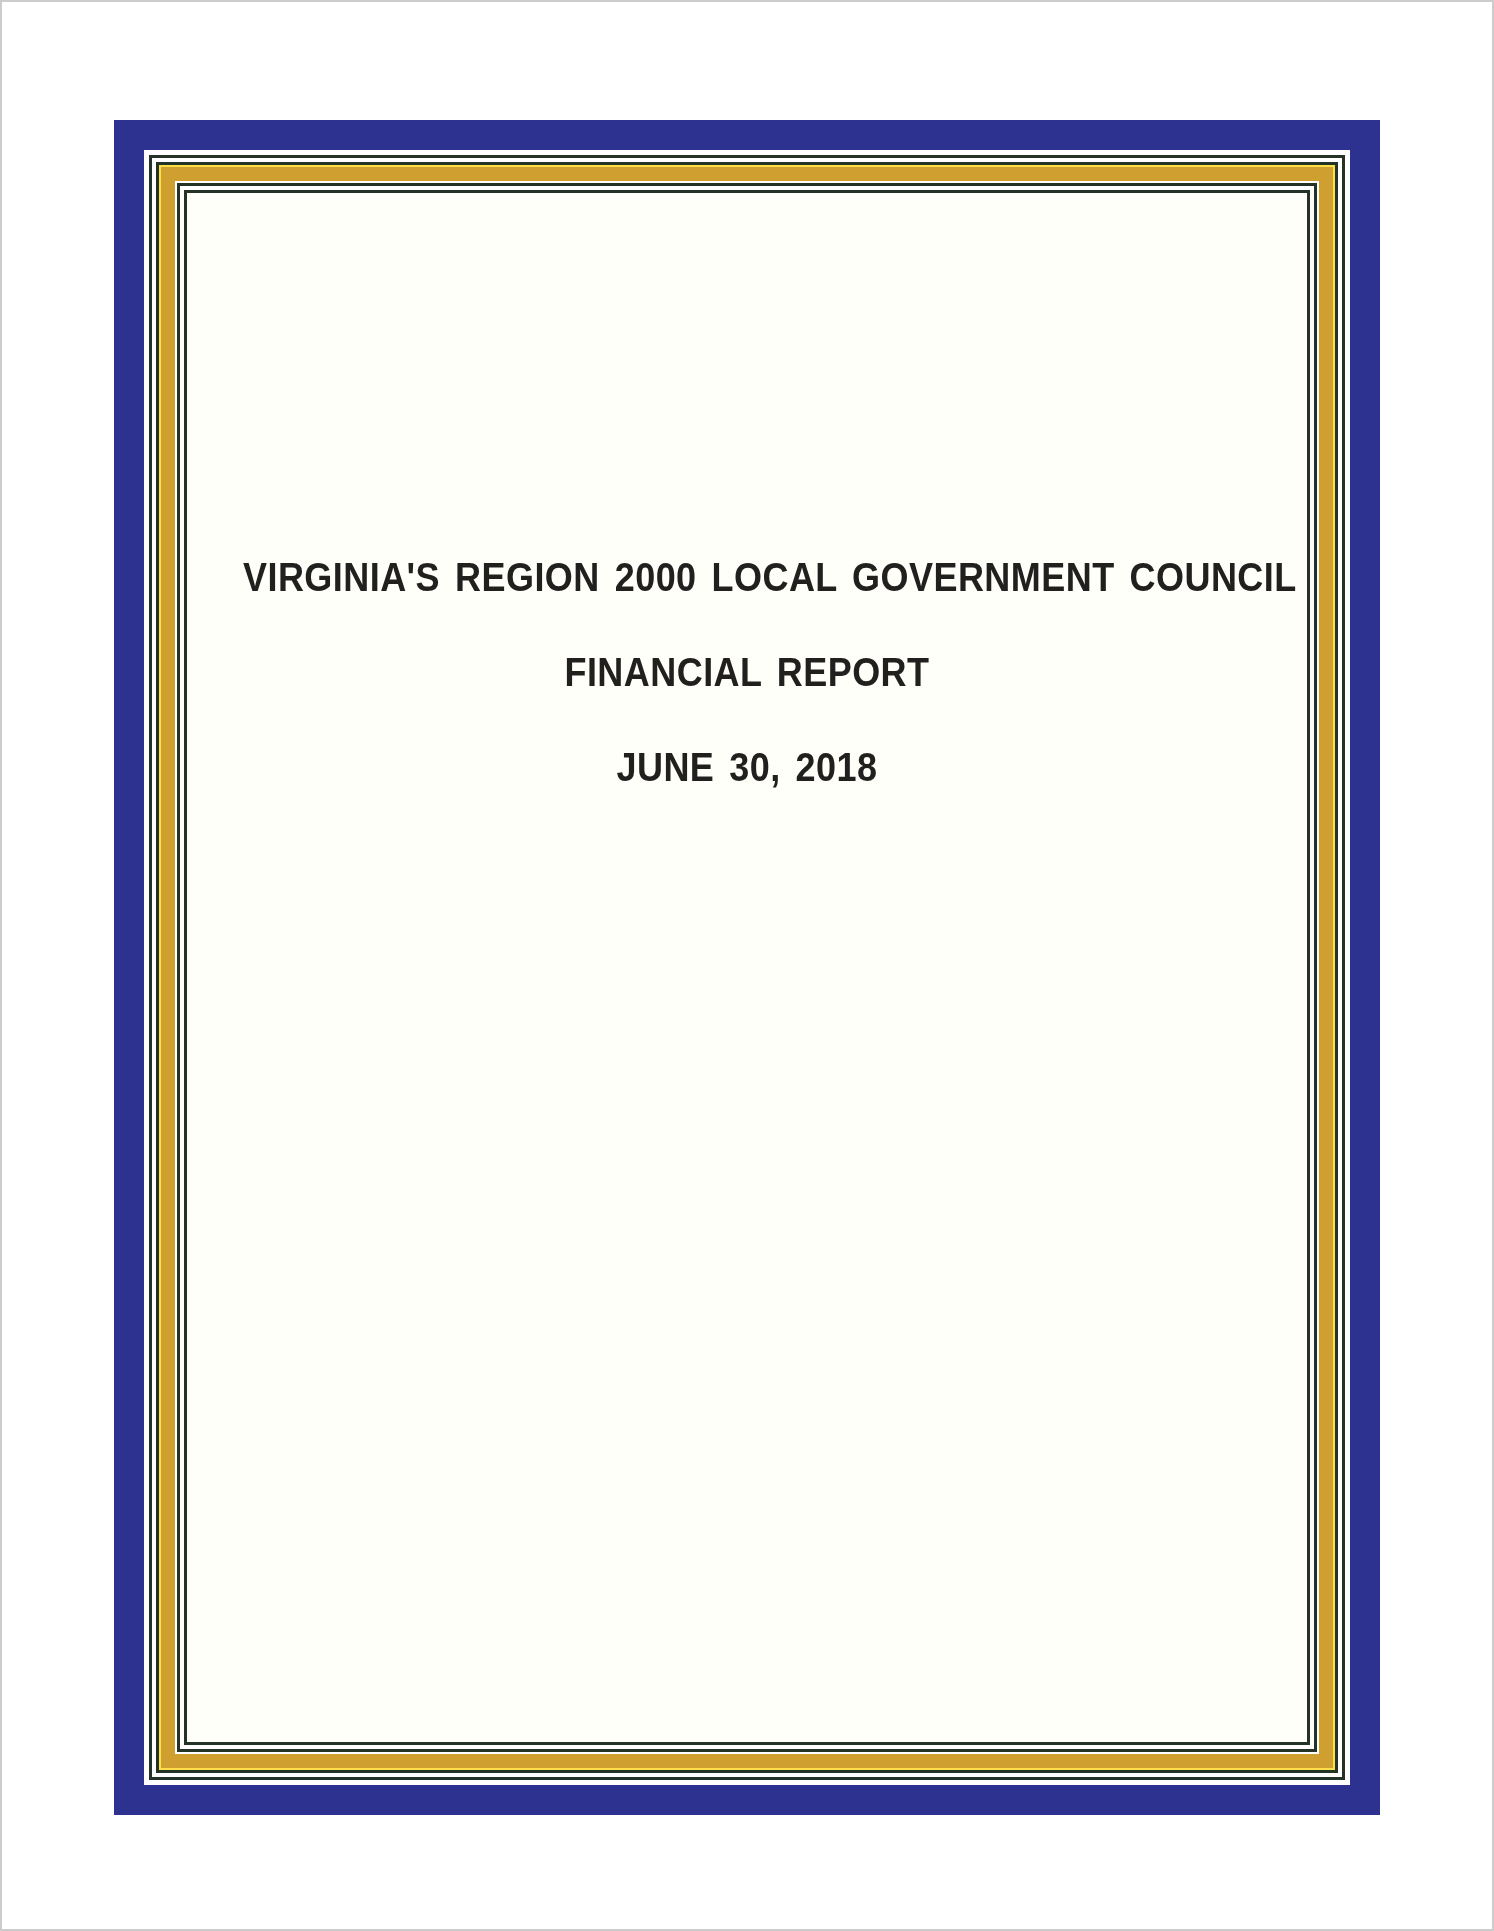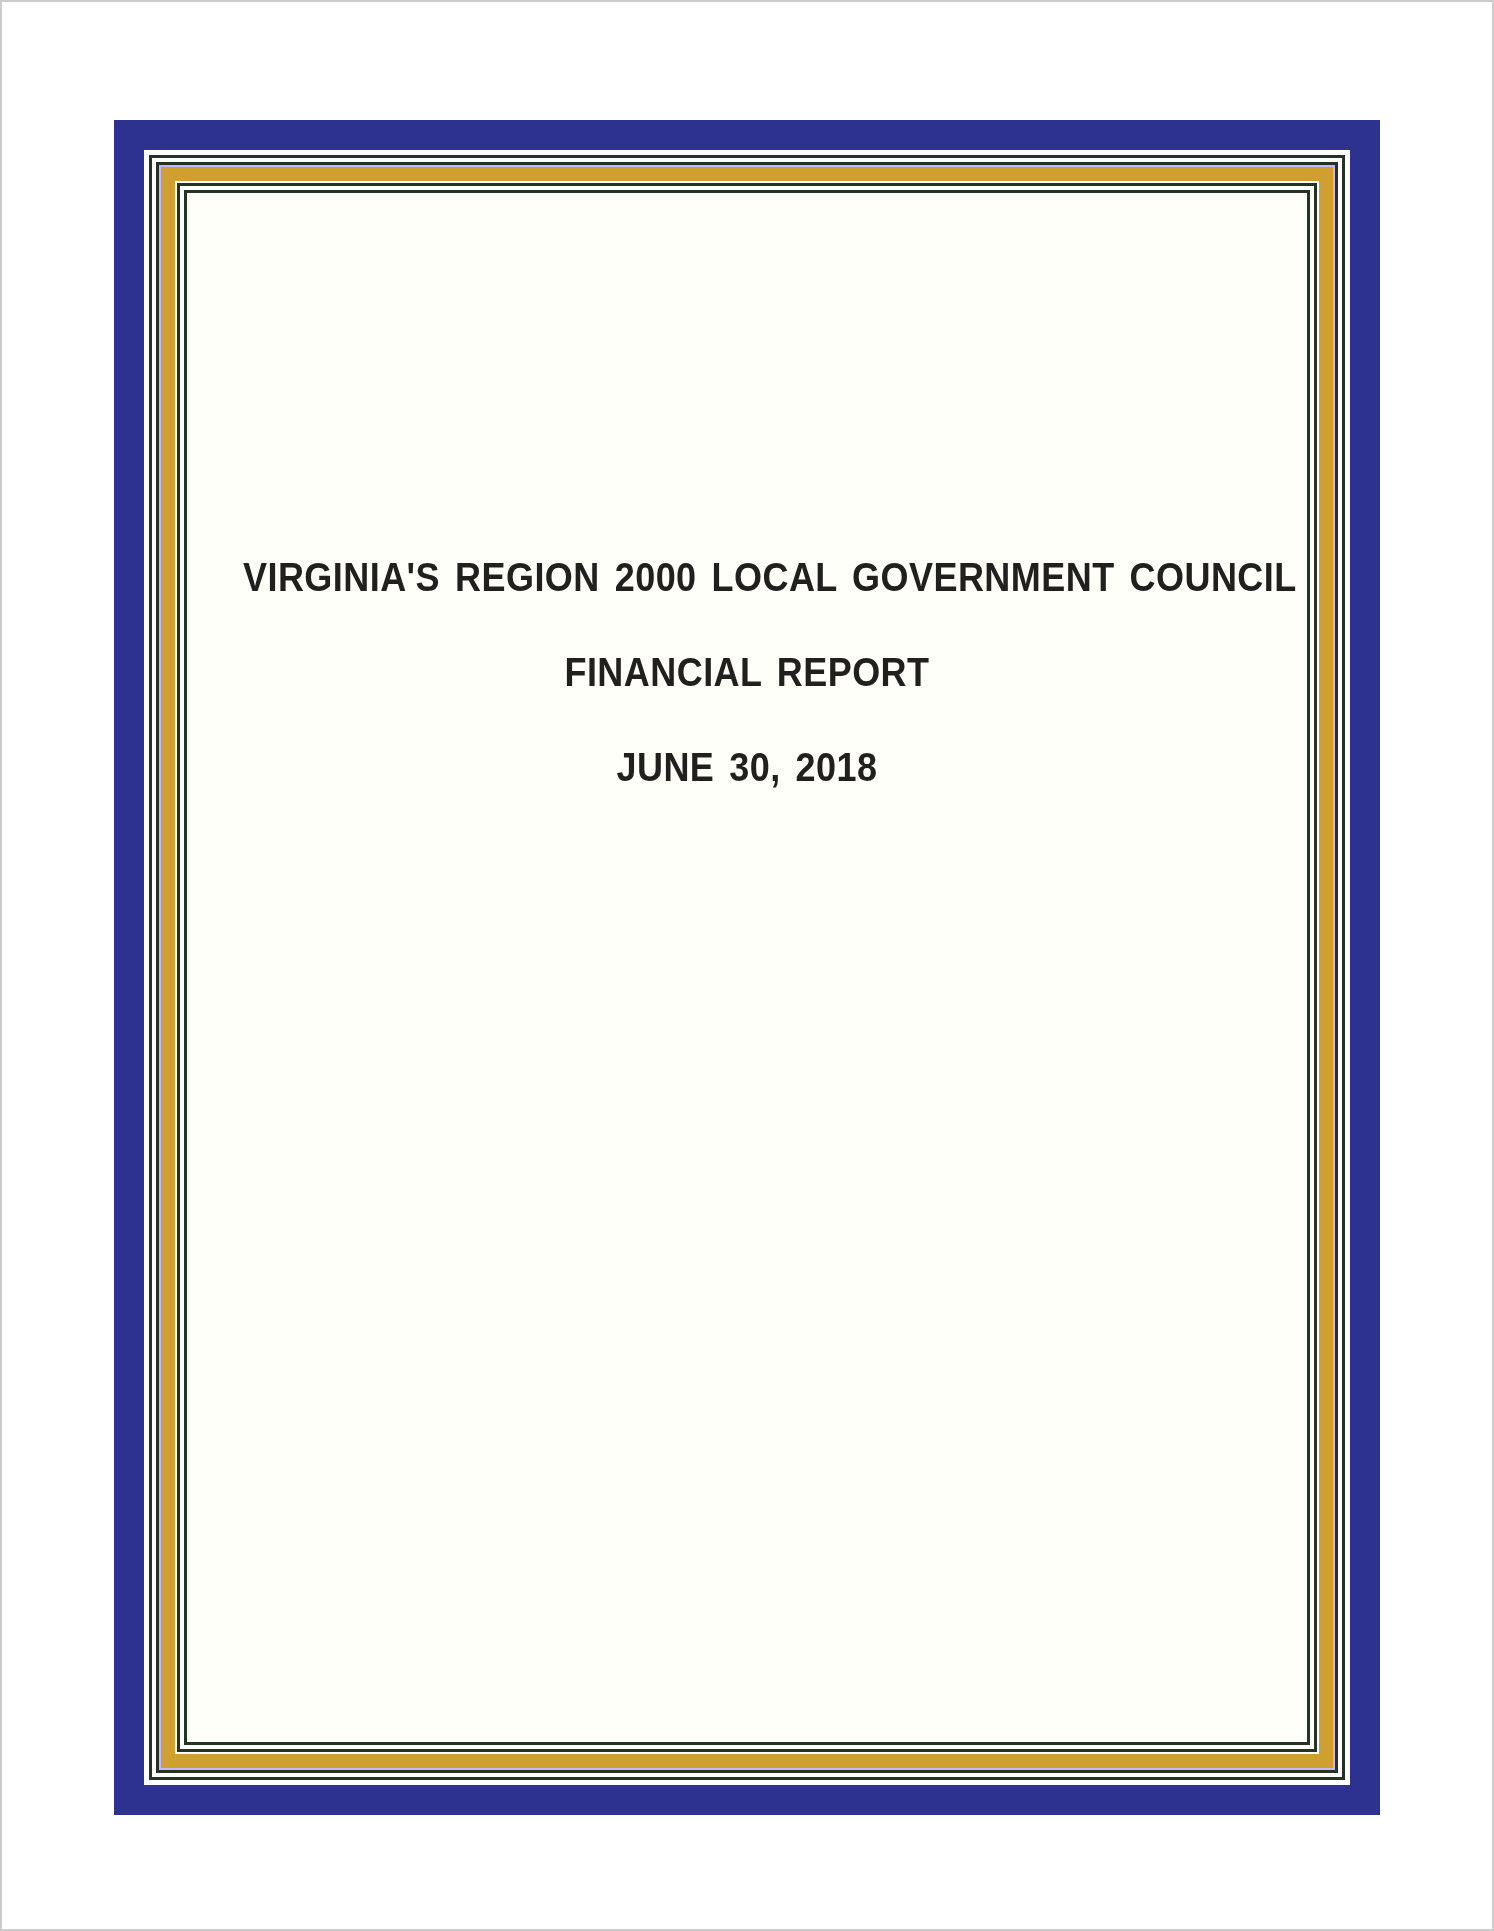--- a/index.html
+++ b/index.html
@@ -41,21 +41,21 @@
     padding: 5px;
   }
   .frame-line-a {
     height: 100%;
     background: #ffffff;
     border: 3px solid var(--pinstripe);
     padding: 4px;
   }
   .frame-line-b {
     height: 100%;
-    background: #c4b5fd;
+    background: #fde047;
     border: 3px solid var(--pinstripe);
     padding: 2px;
   }
   .frame-gold {
     height: 100%;
     background: #ffffff;
     border: 14px solid var(--gold);
     padding: 2px;
   }
   .frame-line-c {

